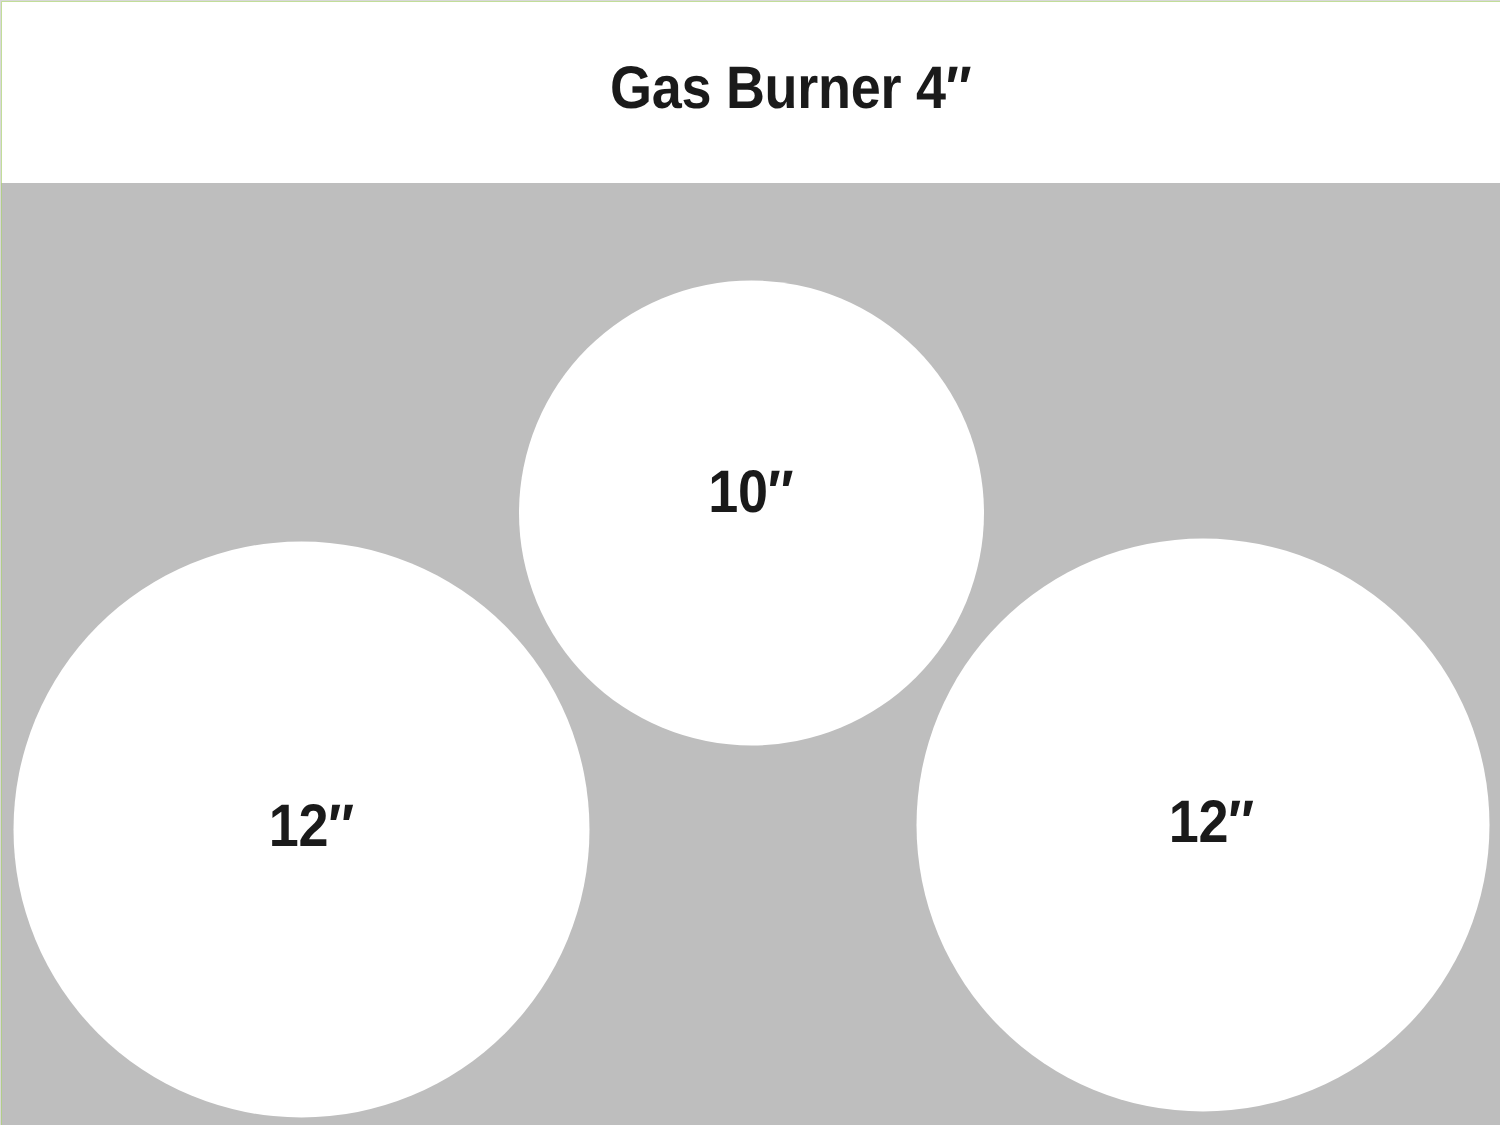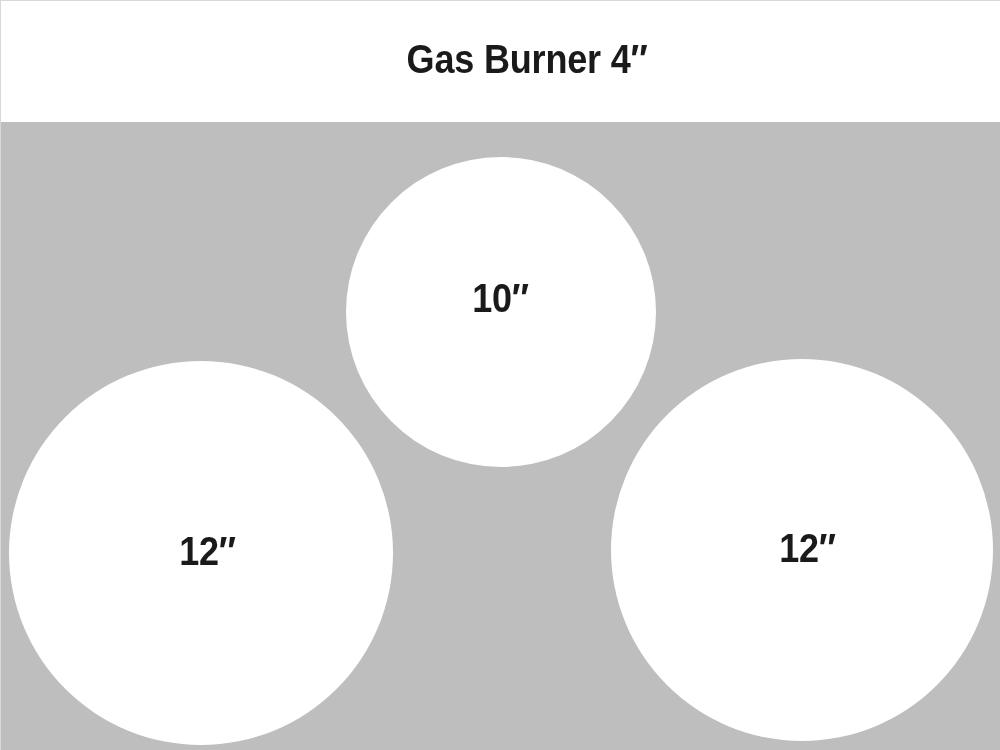--- a/index.html
+++ b/index.html
@@ -85,21 +85,21 @@
     letter-spacing: -0.2px;
     font-family: "Liberation Sans Narrow", "Liberation Sans", "DejaVu Sans Condensed", sans-serif;
     transform: scaleX(0.90);
     white-space: nowrap;
     user-select: none;
   }
 
   
   #burner-top {
     left: 345px;
-    top: 156px;
+    top: 186px;
     width: 310px;
     height: 310px;
   }
   #burner-top .burner-label {
     
     margin-top: -28px;
   }
 
   #burner-left {
     left: 8px;

